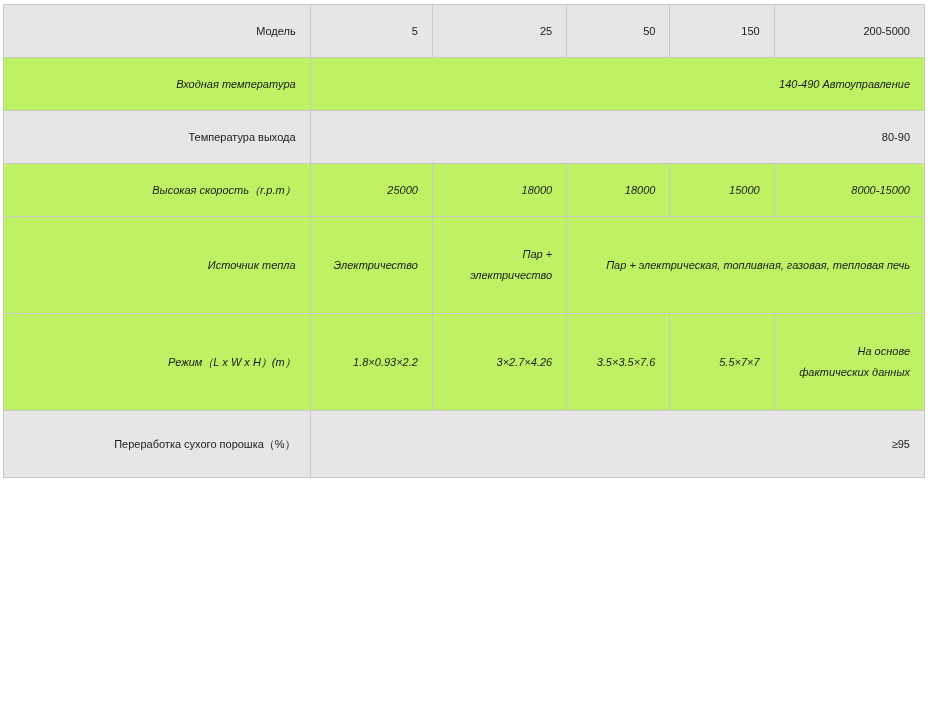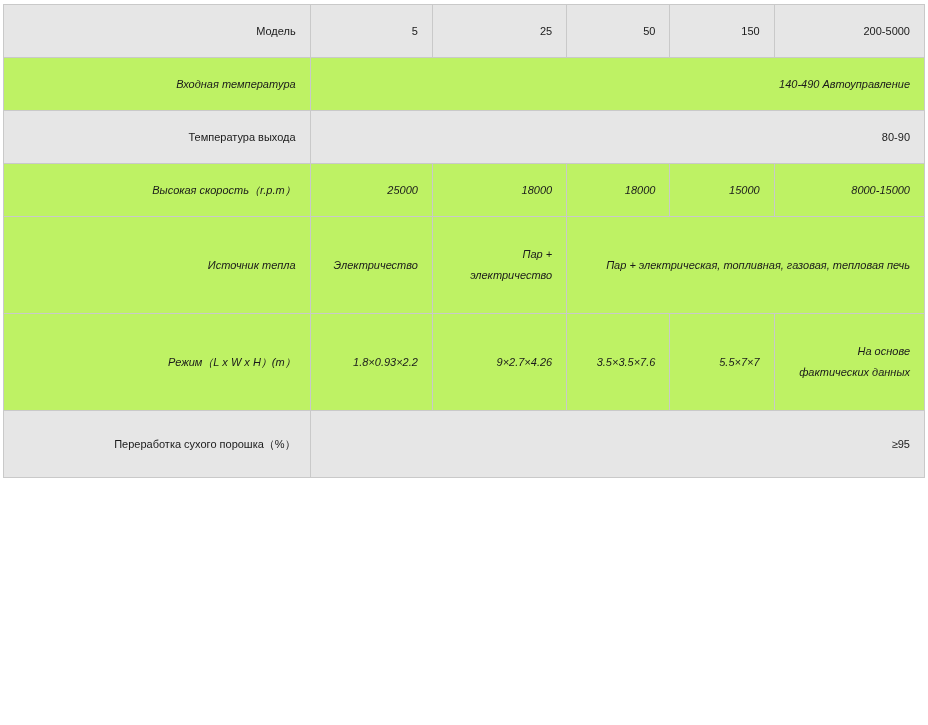--- a/index.html
+++ b/index.html
@@ -88,21 +88,21 @@
       </tr>
       <tr class="plain">
         <td class="label tall">Источник тепла</td>
         <td class="tall">Электричество</td>
         <td class="tall">Пар + электричество</td>
         <td colspan="3" class="tall">Пар + электрическая, топливная, газовая, тепловая печь</td>
       </tr>
       <tr class="plain">
         <td class="label tall">Режим（L x W x H）(m）</td>
         <td class="tall">1.8×0.93×2.2</td>
-        <td class="tall">9×2.7×4.26</td>
+        <td class="tall">3×2.7×4.26</td>
         <td class="tall">3.5×3.5×7.6</td>
         <td class="tall">5.5×7×7</td>
         <td class="tall">На основе фактических данных</td>
       </tr>
       <tr class="shaded">
         <td class="label mid">Переработка сухого порошка（%）</td>
         <td colspan="5" class="mid">≥95</td>
       </tr>
     </tbody>
 </table>

